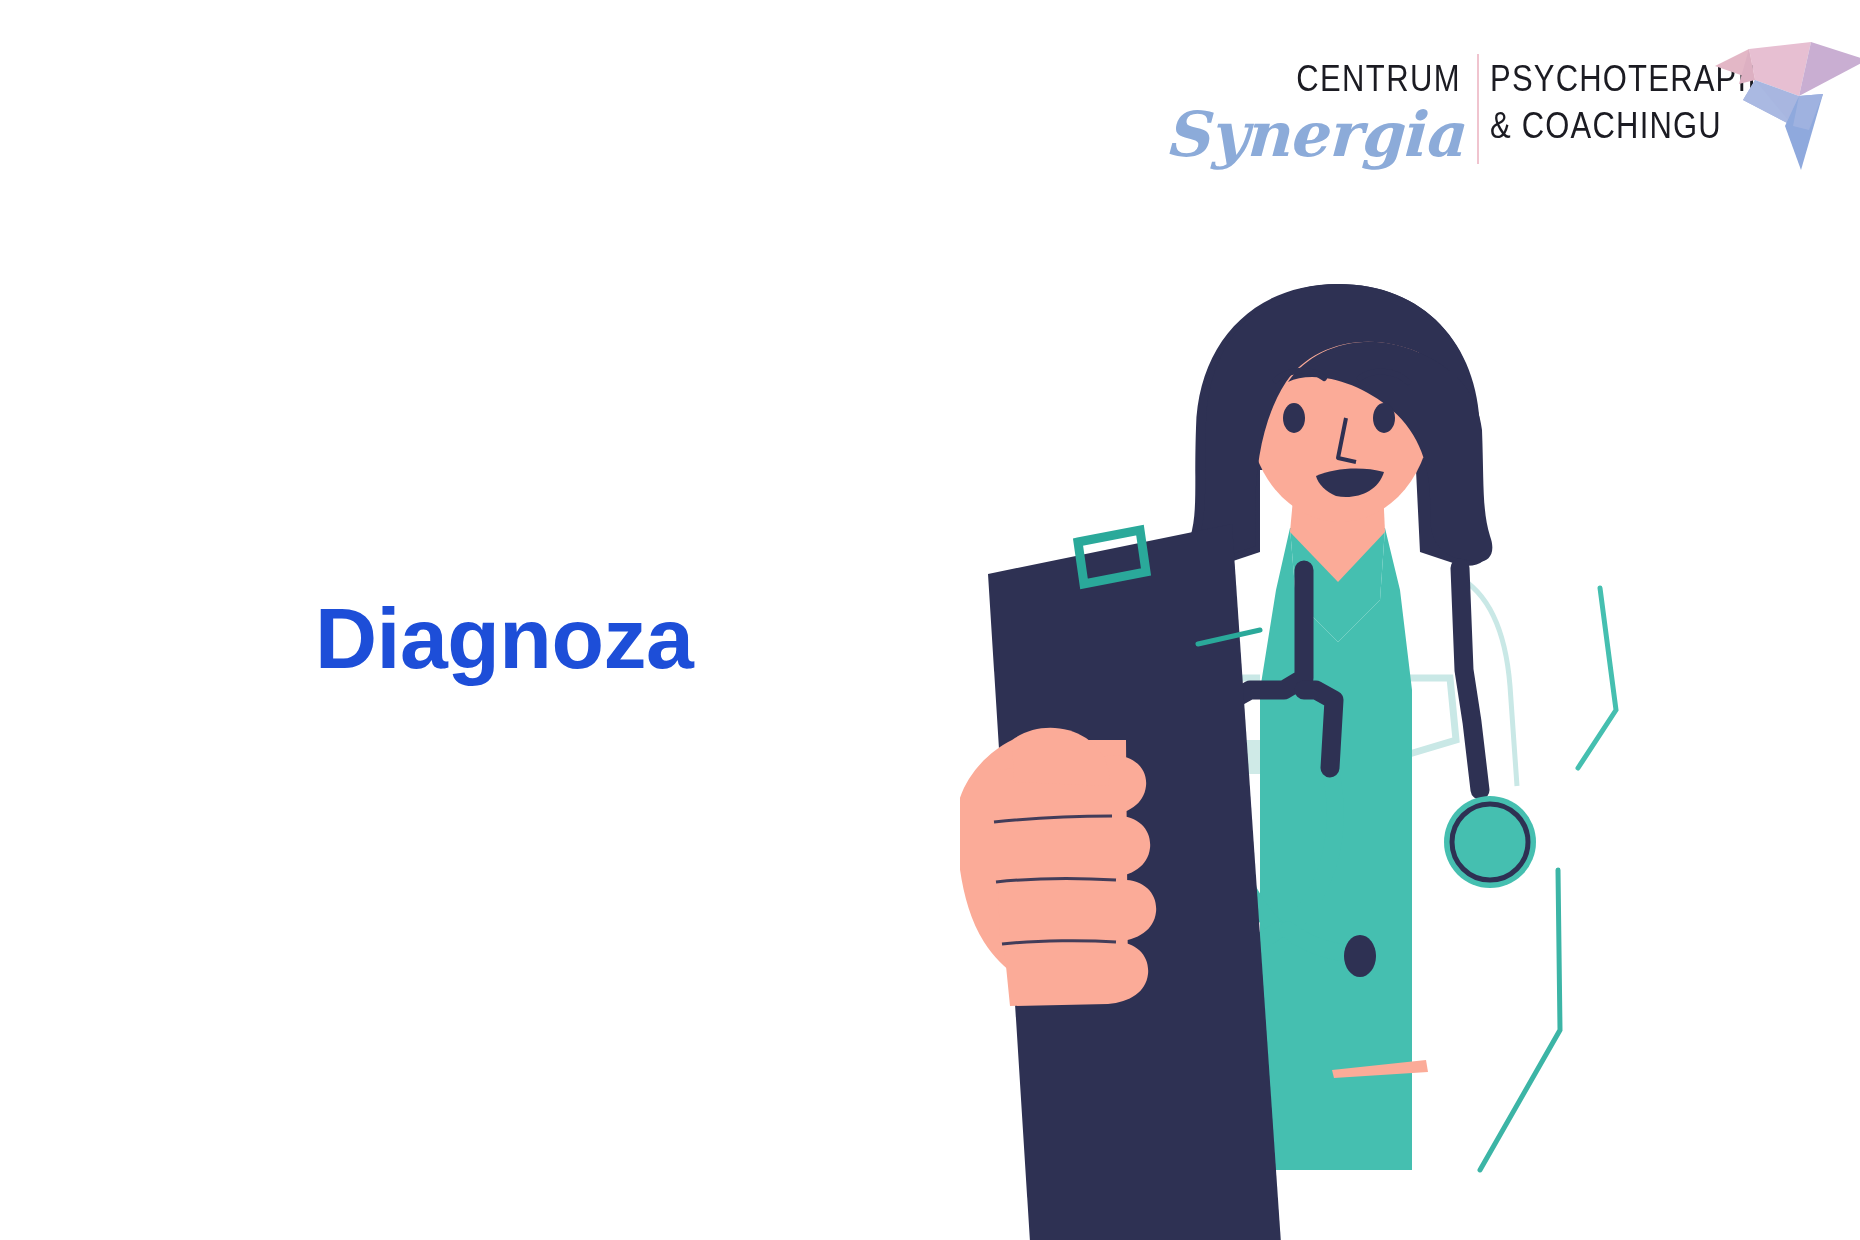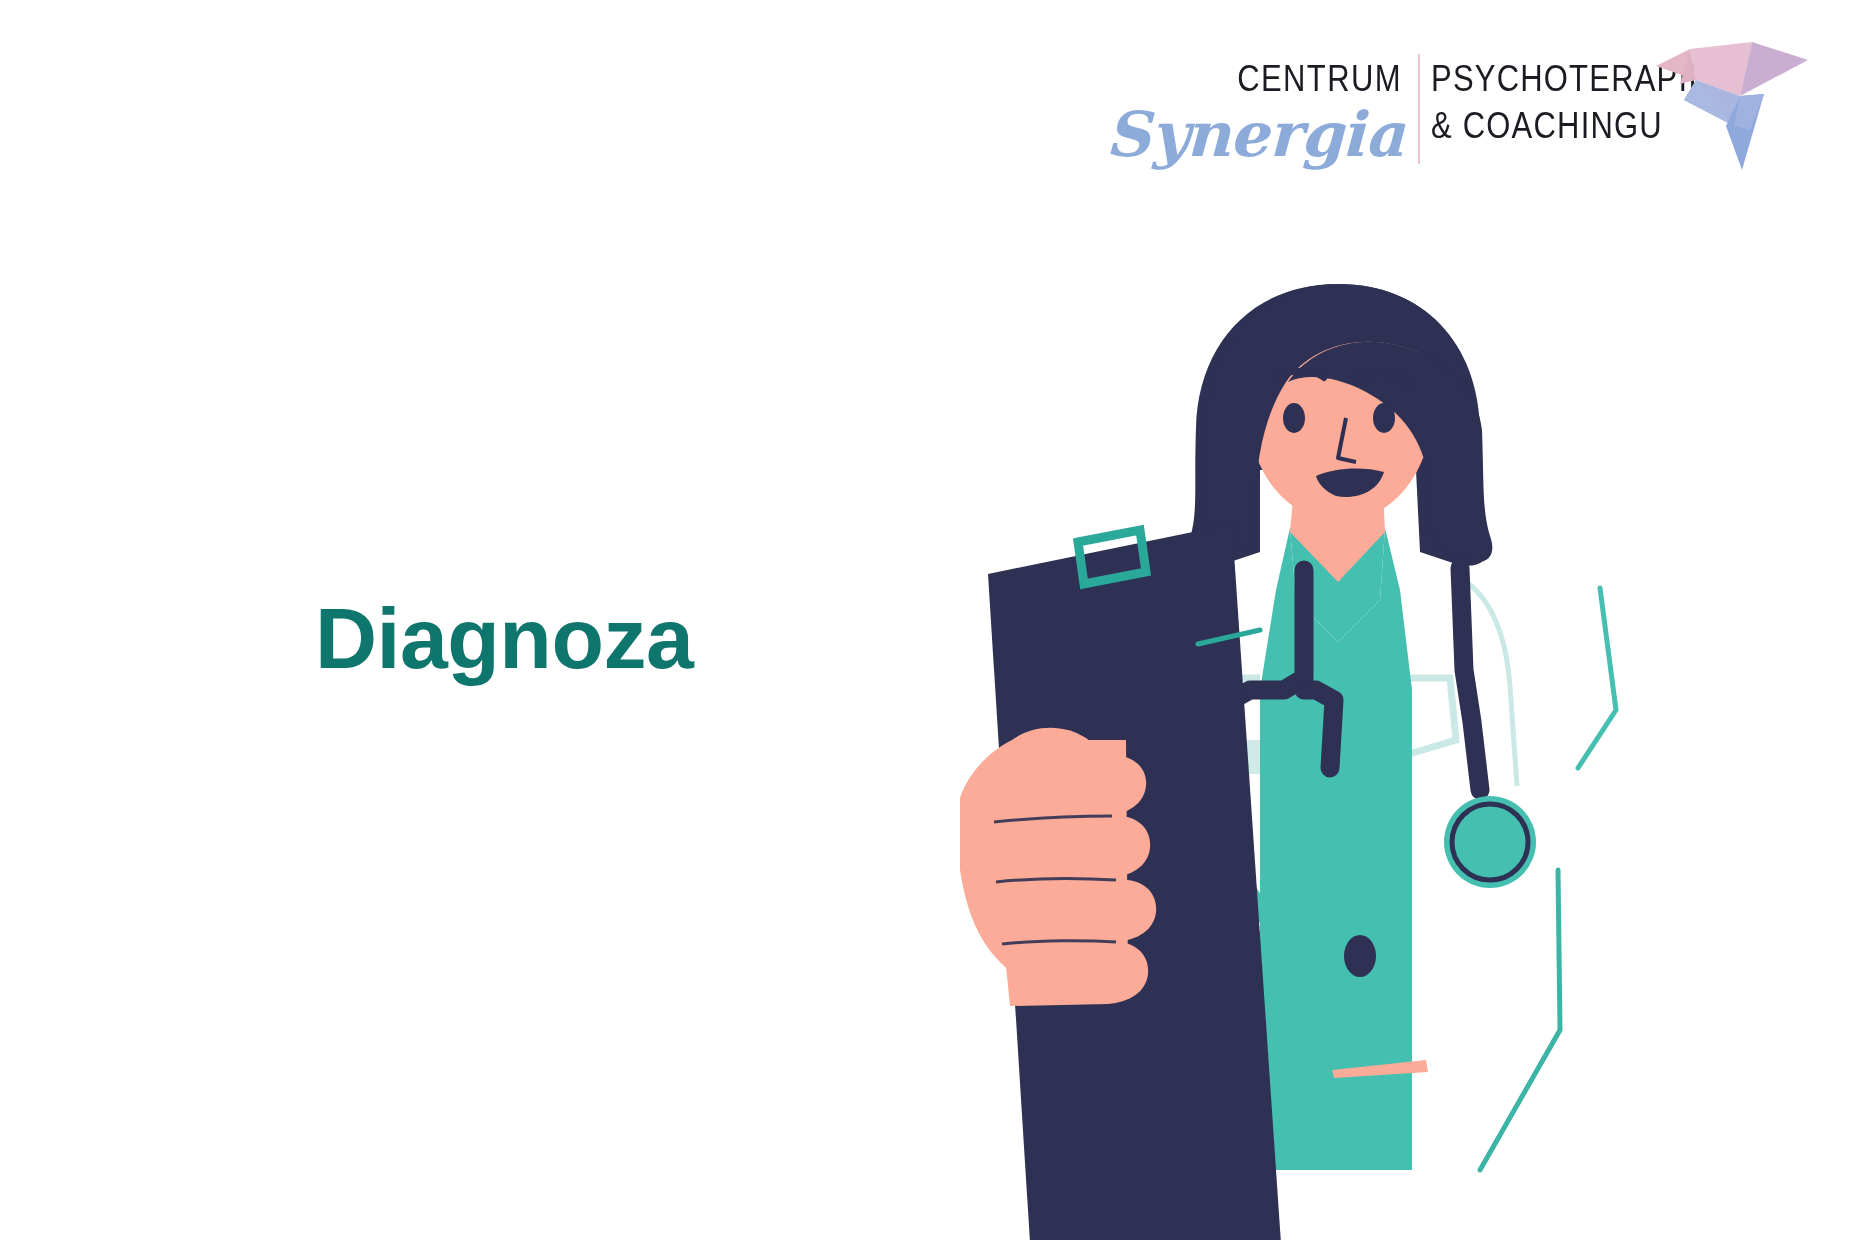--- a/index.html
+++ b/index.html
@@ -14,21 +14,21 @@
     position: relative;
     width: 1860px;
     height: 1240px;
     background: #ffffff;
     overflow: hidden;
   }
 
   
   #logo {
     position: absolute;
-    left: 1186px;
+    left: 1245px;
     top: 48px;
     width: 600px;
     height: 140px;
   }
   #logo-text-wrap {
     position: absolute;
     left: 0;
     top: 0;
     width: 460px;
     height: 120px;
@@ -117,21 +117,21 @@
   
   #headline {
     position: absolute;
     left: 315px;
     top: 540px;
     width: 700px;
     font-family: "Liberation Sans", sans-serif;
     font-weight: bold;
     font-size: 86px;
     line-height: 1.26;
-    color: #0f766e;
+    color: #1d4ed8;
     letter-spacing: -0.5px;
     margin-top: 44px;
   }
   #headline .hl-line { display: block; }
 
   
   #illustration {
     position: absolute;
     left: 960px;
     top: 270px;

